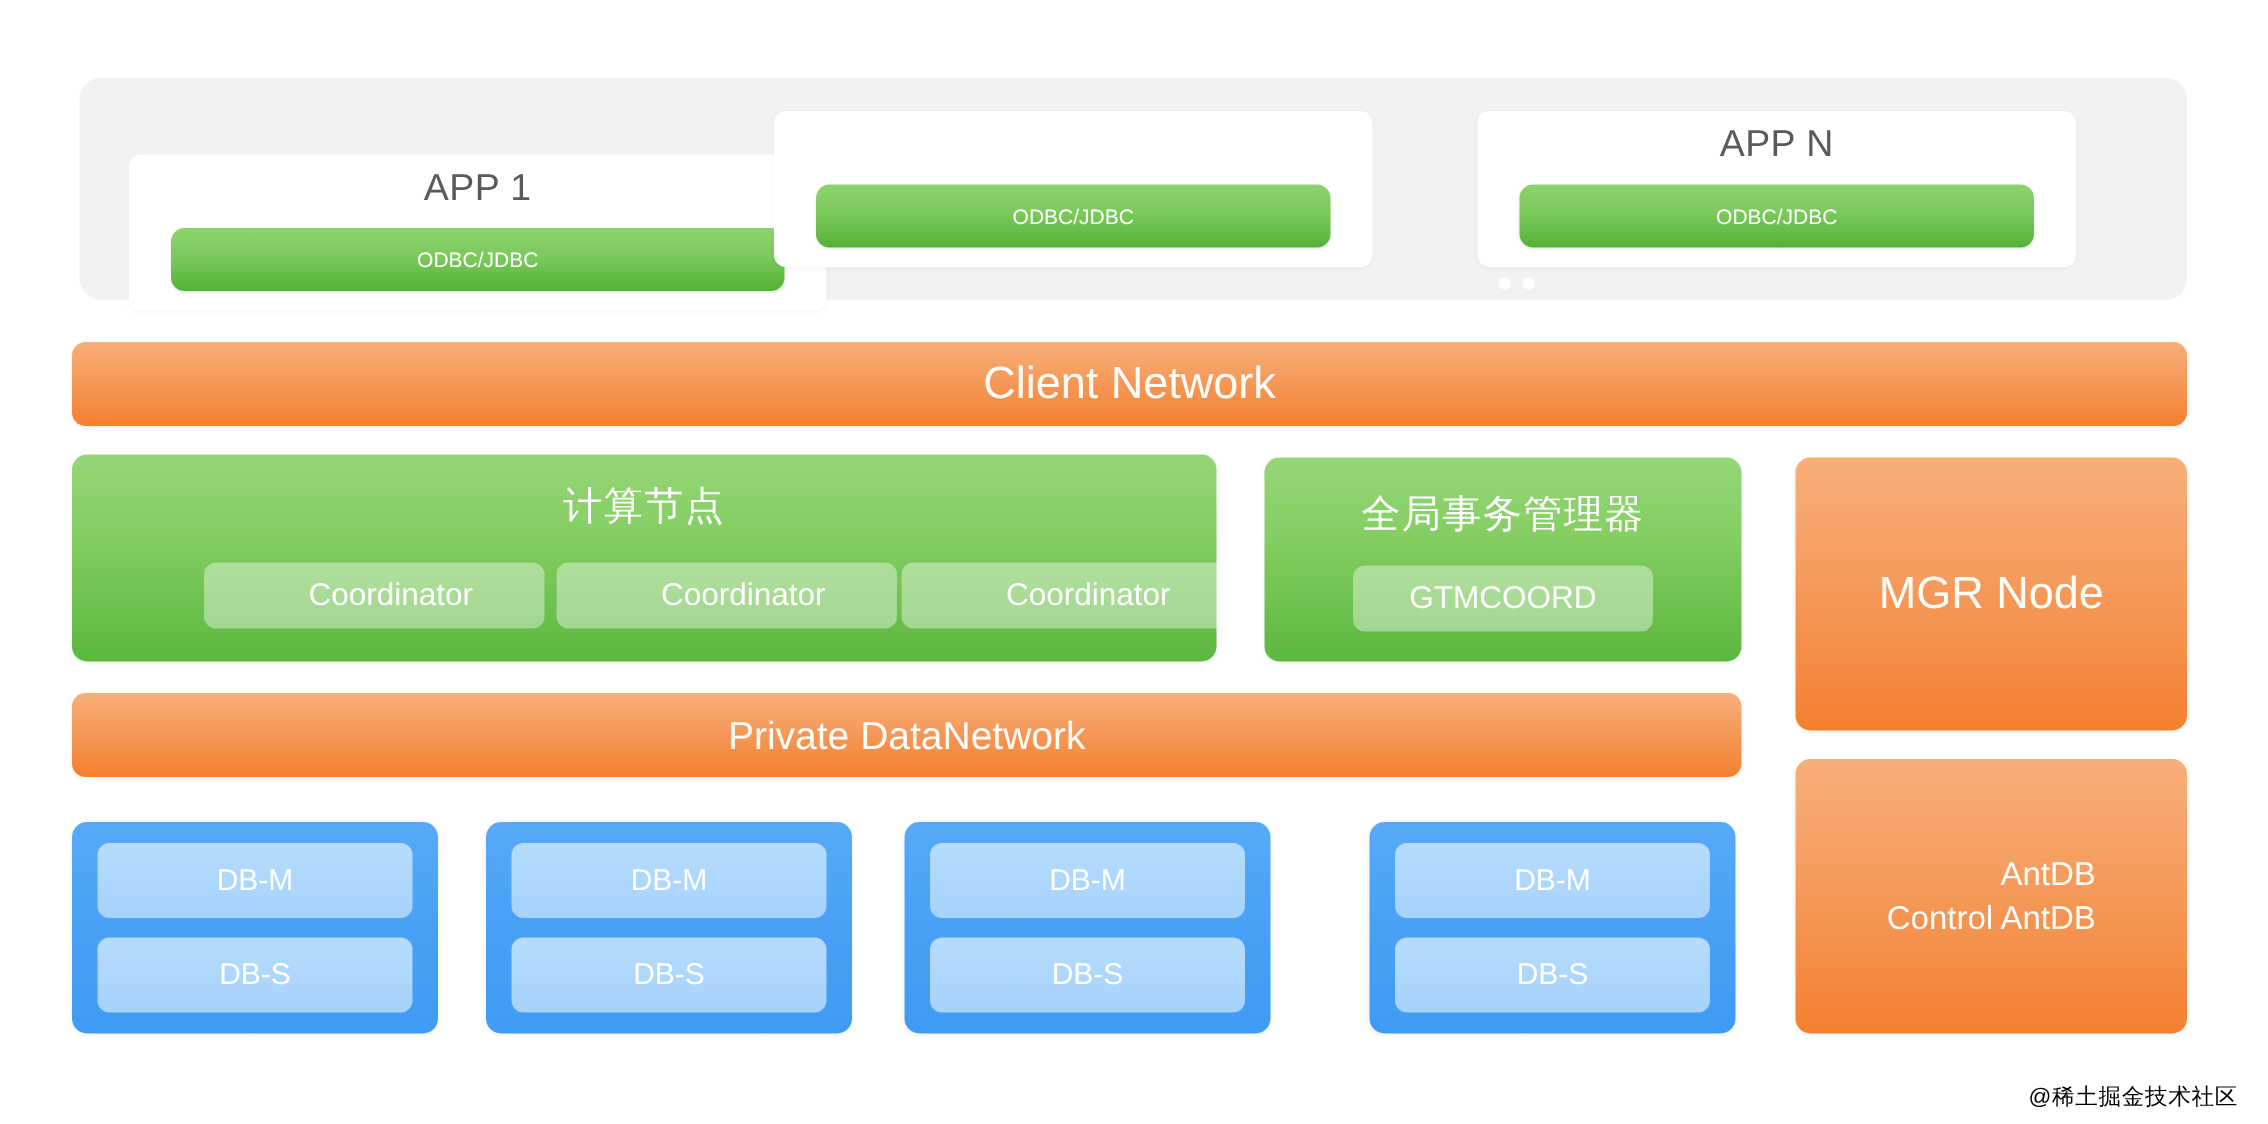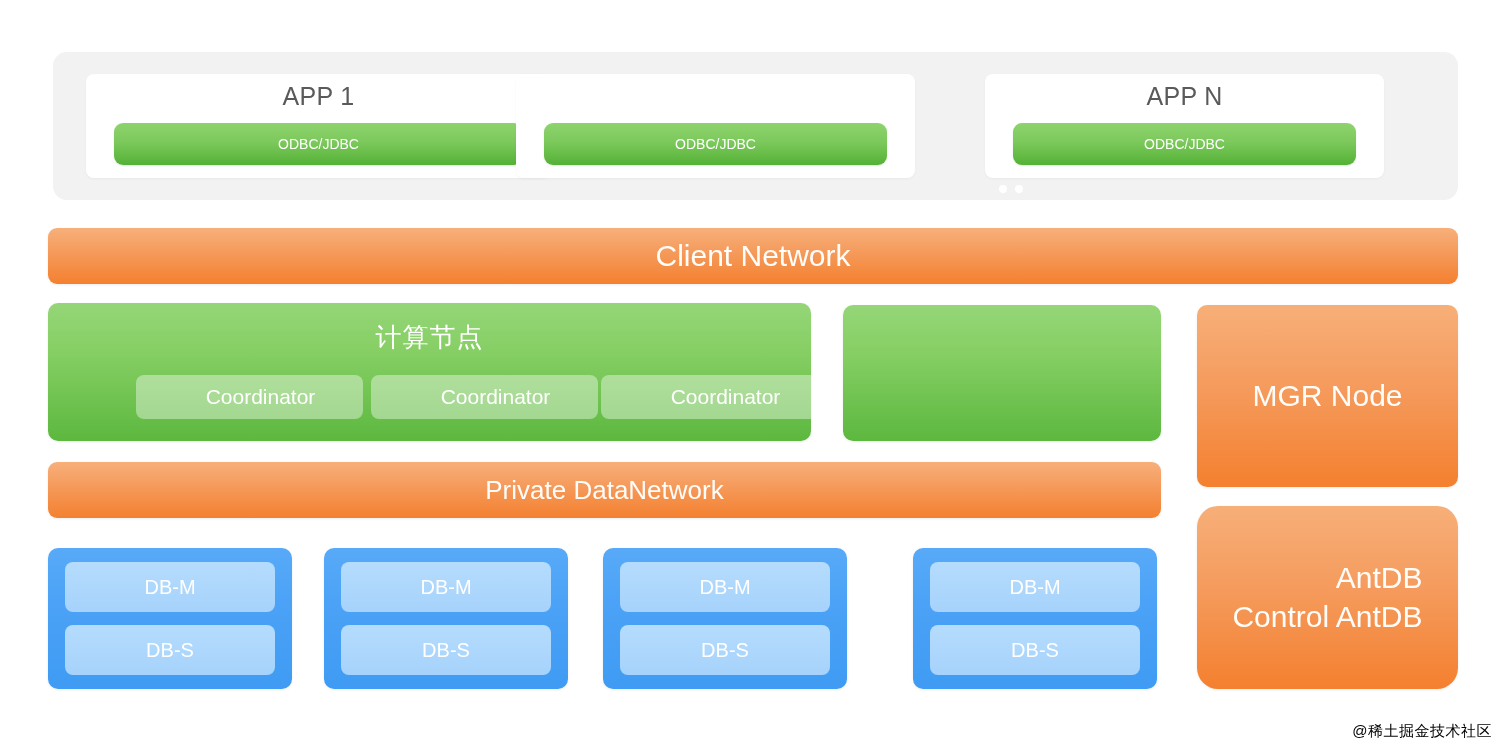--- a/index.html
+++ b/index.html
@@ -15,21 +15,21 @@
   
   .app-container{
     position:absolute;left:53px;top:52px;width:1405px;height:148px;
     background:#f2f2f2;border-radius:14px;
   }
   .app-card{
     position:absolute;top:22px;height:104px;
     background:#ffffff;border-radius:8px;
     box-shadow:0 1px 3px rgba(0,0,0,0.04);
   }
-  .app-card.c1{left:33px;width:465px;}
+  .app-card.c1{left:33px;width:465px;margin-top:29px;}
   .app-card.c2{left:463px;width:399px;}
   .app-card.c3{left:932px;width:399px;}
   .app-title{
     position:absolute;top:8px;left:0;right:0;text-align:center;
     font-size:25px;color:#5a5a5a;font-weight:400;letter-spacing:.3px;
   }
   .odbc-btn{
     position:absolute;left:28px;right:28px;top:49px;height:42px;
     border-radius:9px;
     background:linear-gradient(180deg,#8ed36e 0%,#7cc95c 45%,#54b136 100%);
@@ -86,21 +86,21 @@
 
   
   .right-panel{
     position:absolute;left:1197px;border-radius:10px;
     background:linear-gradient(180deg,#f7af78 0%,#f59b5d 45%,#f4802f 100%);
     color:#fffdf9;text-align:right;
     display:flex;align-items:center;justify-content:center;
     box-shadow:0 1px 3px rgba(0,0,0,0.07);
   }
   .mgr-node{top:305px;width:261px;height:182px;font-size:30px;}
-  .control-center{top:506px;width:261px;height:183px;font-size:30px;line-height:1.28;border-radius:21px;}
+  .control-center{top:506px;width:261px;height:183px;font-size:22px;line-height:1.28;}
 
   
   .db-box{
     position:absolute;top:548px;width:244px;height:141px;border-radius:10px;
     background:linear-gradient(180deg,#58aaf8 0%,#4ba2f6 40%,#3f9bf3 100%);
     box-shadow:0 1px 3px rgba(0,0,0,0.08);
   }
   .db-box.b1{left:48px;}
   .db-box.b2{left:324px;}
   .db-box.b3{left:603px;}
@@ -151,20 +151,22 @@
   <div class="net-bar client-net">Client Network</div>
 
   <div class="green-box compute-node">
     <div class="green-title">计算节点</div>
     <div class="inner-chip i1">Coordinator</div>
     <div class="inner-chip i2">Coordinator</div>
     <div class="inner-chip i3">Coordinator</div>
   </div>
 
   <div class="green-box gtm-node">
+    <div class="green-title">全局事务管理器</div>
+    <div class="inner-chip">GTMCOORD</div>
   </div>
 
   <div class="right-panel mgr-node">MGR Node</div>
 
   <div class="right-panel control-center">
     <div>
       <div>AntDB</div>
       <div>Control AntDB</div>
     </div>
   </div>

